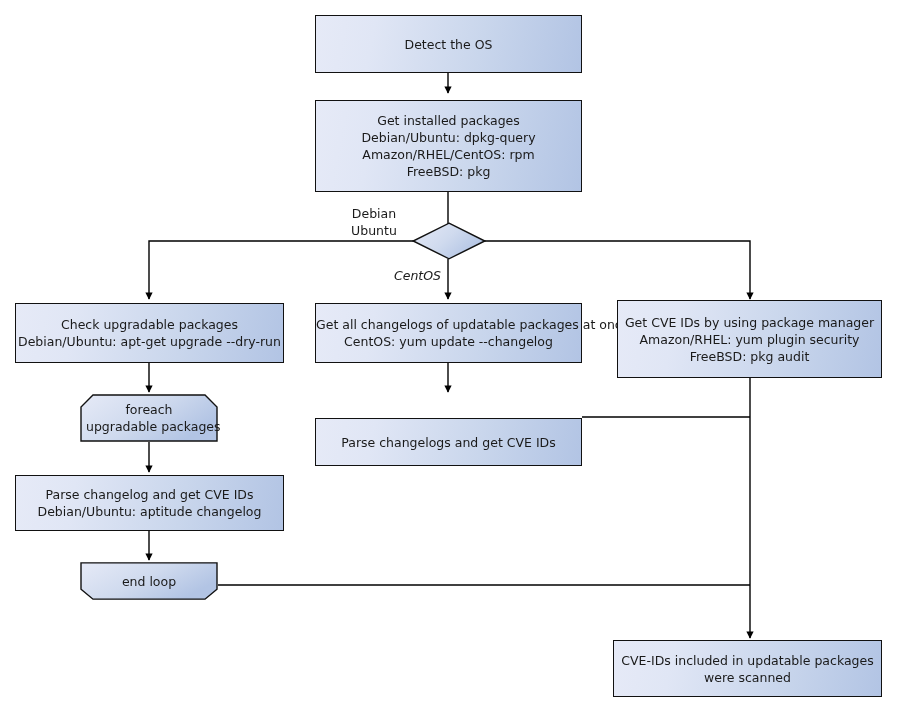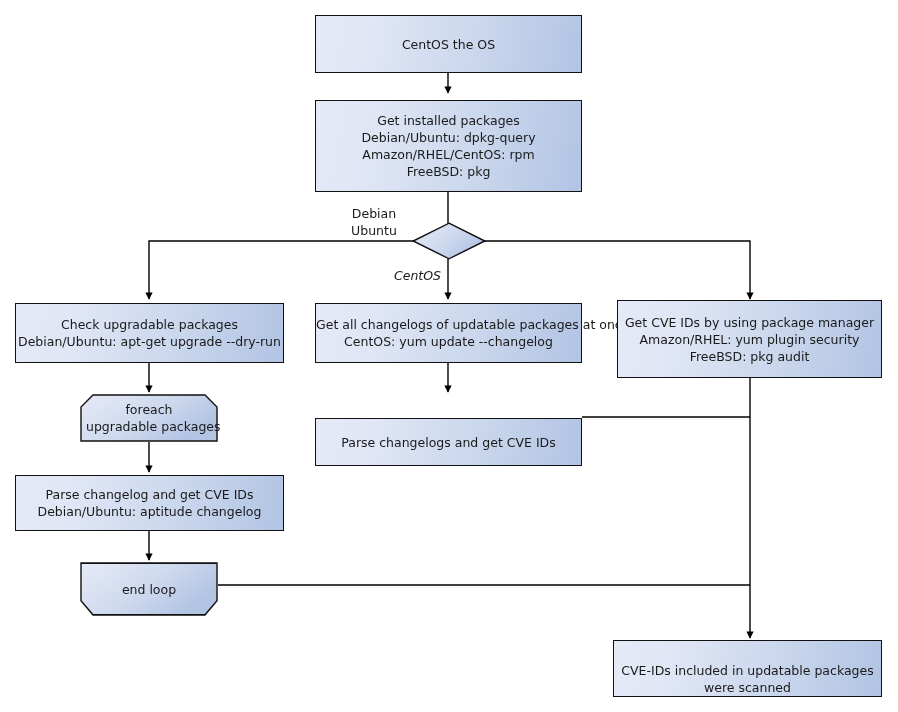--- a/index.html
+++ b/index.html
@@ -116,21 +116,21 @@
 
       <path d="M 582 417 L 750 417"></path>
 
       <path d="M 218 585 L 750 585"></path>
 
       <path d="M 750 361 L 750 638" marker-end="url(#arrow)"></path>
     </g>
   </svg>
 
   <div class="node" style="left:315px; top:15px; width:267px; height:58px;">
-    <span class="txt">CentOS the OS</span>
+    <span class="txt">Detect the OS</span>
   </div>
 
   <div class="node" style="left:315px; top:100px; width:267px; height:92px;">
     <span class="txt">Get installed packages<br>Debian/Ubuntu: dpkg-query<br>Amazon/RHEL/CentOS: rpm<br>FreeBSD: pkg</span>
   </div>
 
   <div class="diamond" style="left:412px; top:222px; width:74px; height:38px;">
     <svg width="74" height="38" viewBox="0 0 74 38" xmlns="http://www.w3.org/2000/svg">
       <defs>
         <linearGradient id="dgrad" x1="0" y1="0" x2="1" y2="0.55">
@@ -179,31 +179,31 @@
   </div>
 
   <div class="node" style="left:315px; top:394px; width:267px; height:48px;margin-top:24px;">
     <span class="txt">Parse changelogs and get CVE IDs</span>
   </div>
 
   <div class="node" style="left:15px; top:475px; width:269px; height:56px;">
     <span class="txt">Parse changelog and get  CVE IDs<br>Debian/Ubuntu: aptitude changelog</span>
   </div>
 
-  <div class="loopshape" style="left:80px; top:562px; width:138px; height:54px;">
+  <div class="loopshape" style="left:80px; top:562px; width:138px; height:38px;">
     <svg class="shape" viewBox="0 0 138 46" preserveAspectRatio="none" xmlns="http://www.w3.org/2000/svg">
       <defs>
         <linearGradient id="lgrad2" x1="0" y1="0" x2="1" y2="0.5">
           <stop offset="0%" stop-color="#e6eaf7"></stop>
           <stop offset="55%" stop-color="#cfdaee"></stop>
           <stop offset="100%" stop-color="#b2c4e4"></stop>
         </linearGradient>
       </defs>
       <path d="M 1 1 L 137 1 L 137 33 L 125 45 L 13 45 L 1 33 Z" fill="url(#lgrad2)" stroke="#111111" stroke-width="1.4"></path>
     </svg>
     <span class="inner">end loop</span>
   </div>
 
-  <div class="node" style="left:613px; top:640px; width:269px; height:57px;align-items:flex-end;">
+  <div class="node" style="left:613px; top:640px; width:269px; height:57px;">
     <span class="txt">CVE-IDs included in updatable packages<br>were scanned</span>
   </div>
 
 </div>
 
 </body></html>

